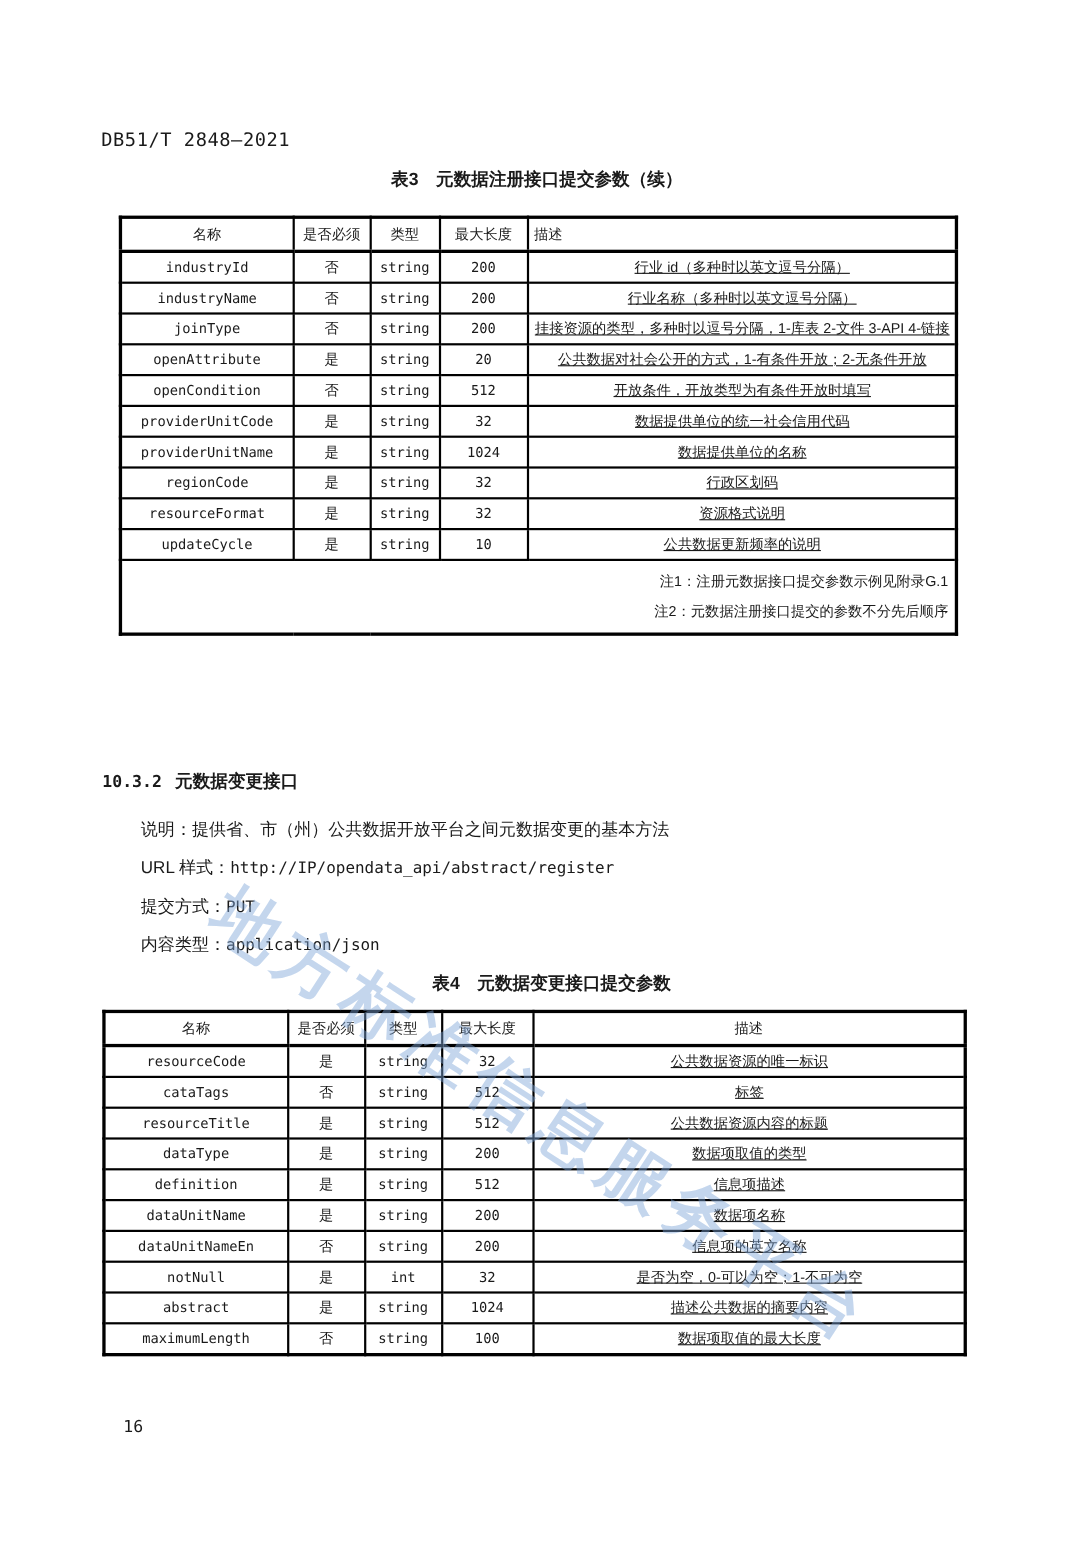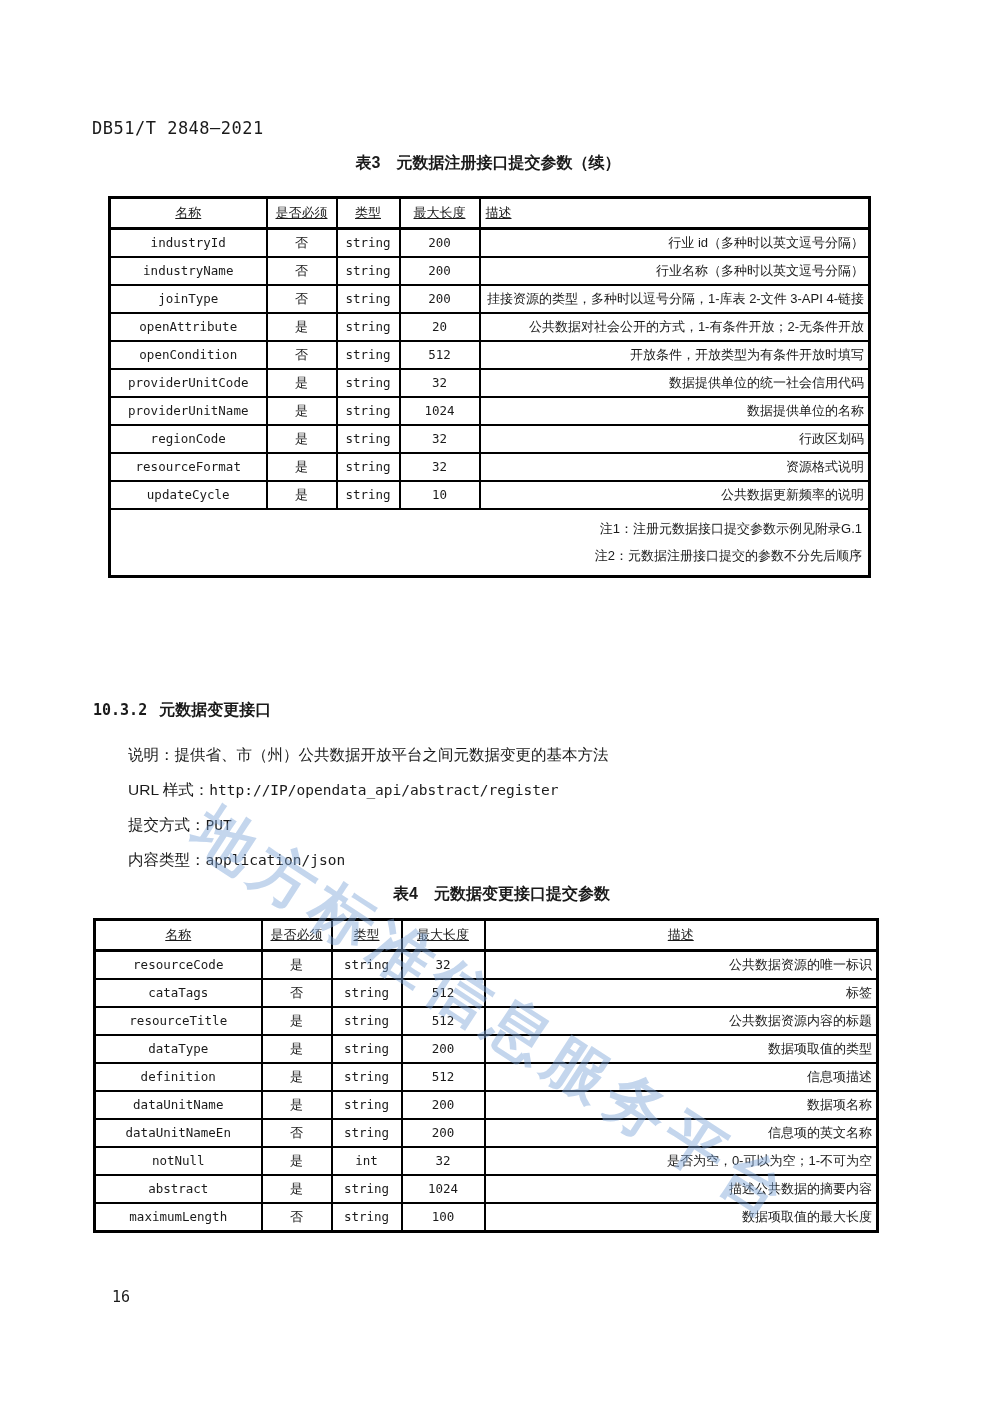--- a/index.html
+++ b/index.html
@@ -15,24 +15,24 @@
     position:absolute;text-align:center;font-weight:bold;font-size:16px;
   }
   .t3-title{top:153px;left:108px;width:760px;}
   .t4-title{top:884px;left:110px;width:783px;}
   table{border-collapse:collapse;table-layout:fixed;position:absolute;background:#fff;}
   .t3{top:196px;left:108px;width:760px;}
   .t4{top:918px;left:93px;width:783px;}
   th,td{border:2px solid #000;padding:1px 4px;text-align:center;
         font-size:13px;line-height:24px;overflow:hidden;}
   table{border:3px solid #000;}
-  th{font-weight:normal;height:26px;text-decoration:underline;}
+  th{font-weight:normal;height:26px;}
   td{height:24px;}
   thead th{border-bottom-width:3px;}
-  td.desc{text-align:right;padding-left:5px;}
+  td.desc{text-align:center;padding-left:5px;text-decoration:underline;}
   th.desc-left{text-align:left;padding-left:5px;}
   .mono{font-family:"DejaVu Sans Mono",monospace;font-size:12.5px;}
   .notes-cell{text-align:right;padding:5px 6px 6px 14px;}
   .notes-cell div{line-height:27px;font-size:13px;}
   .section-head{position:absolute;top:700px;left:93px;font-weight:bold;font-size:16px;}
   .section-head .num{font-family:"DejaVu Sans Mono",monospace;margin-right:12px;font-size:15px;}
   .paras{position:absolute;top:744px;left:128px;width:720px;}
   .paras p{margin:0 0 13px 0;font-size:15.5px;line-height:21px;}
   .paras .mono{font-size:14.5px;}
   .page-num{position:absolute;top:1288px;left:112px;font-size:15px;

